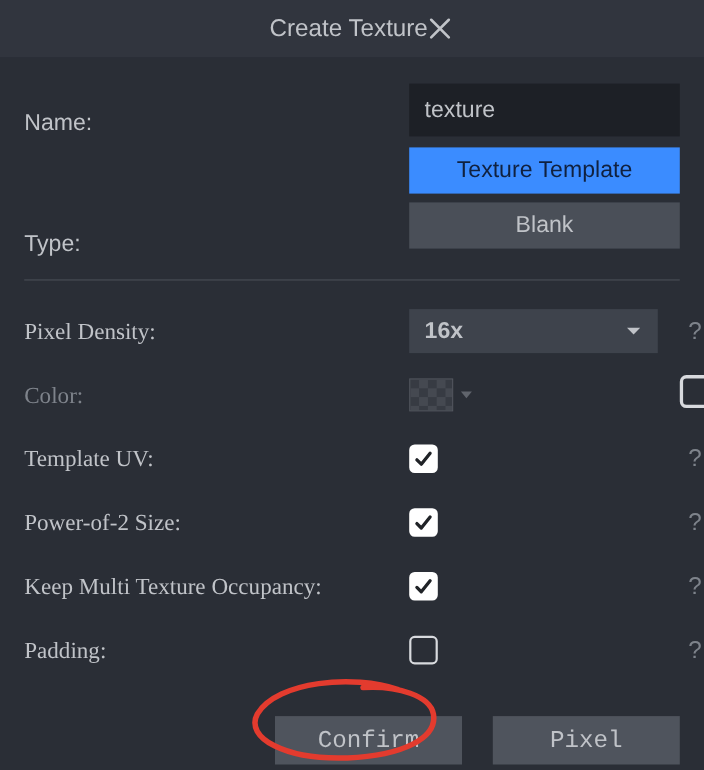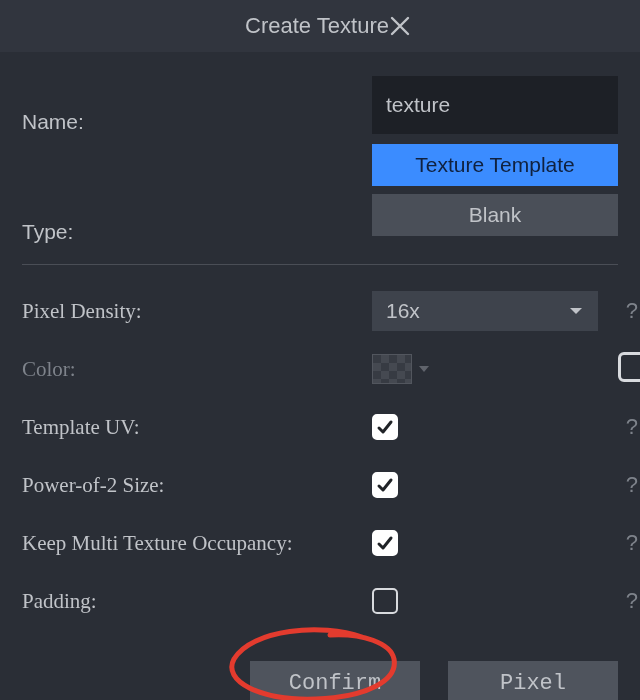--- a/index.html
+++ b/index.html
@@ -48,21 +48,21 @@
   }
   .ctrl-col {
     flex: 1;
     display: flex;
     align-items: center;
   }
   .ctrl-col.col-stack { flex-direction: column; align-items: stretch; }
 
   .text-input {
     width: 246px;
-    height: 58px;
+    height: 48px;
     background: var(--bg-field);
     border: none;
     color: var(--text);
     font-size: 21px;
     padding: 0 14px;
     outline: none;
   }
 
   .type-btn {
     width: 246px;
@@ -111,21 +111,21 @@
 
   .dropdown {
     width: 226px;
     height: 40px;
     background: var(--bg-btn2);
     display: flex; align-items: center;
     padding: 0 14px;
     cursor: pointer;
     position: relative;
   }
-  .dropdown .dd-val { flex: 1; }
+  .dropdown .dd-val { flex: 1; font-weight: bold; }
   .dd-caret svg { display:block; }
 
   .color-swatch-wrap {
     display: flex; align-items: center; gap: 6px;
     opacity: 1;
   }
   .color-swatch {
     width: 40px; height: 30px;
     background:
       repeating-conic-gradient(#4a4e56 0% 25%, #3a3e46 0% 50%) 0 0 / 16px 16px;

